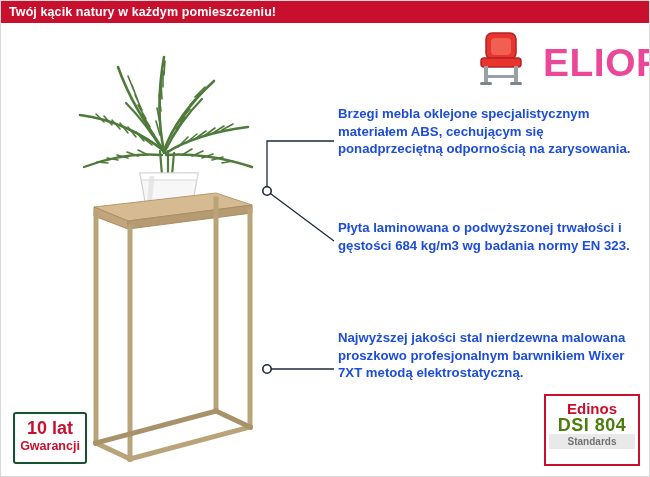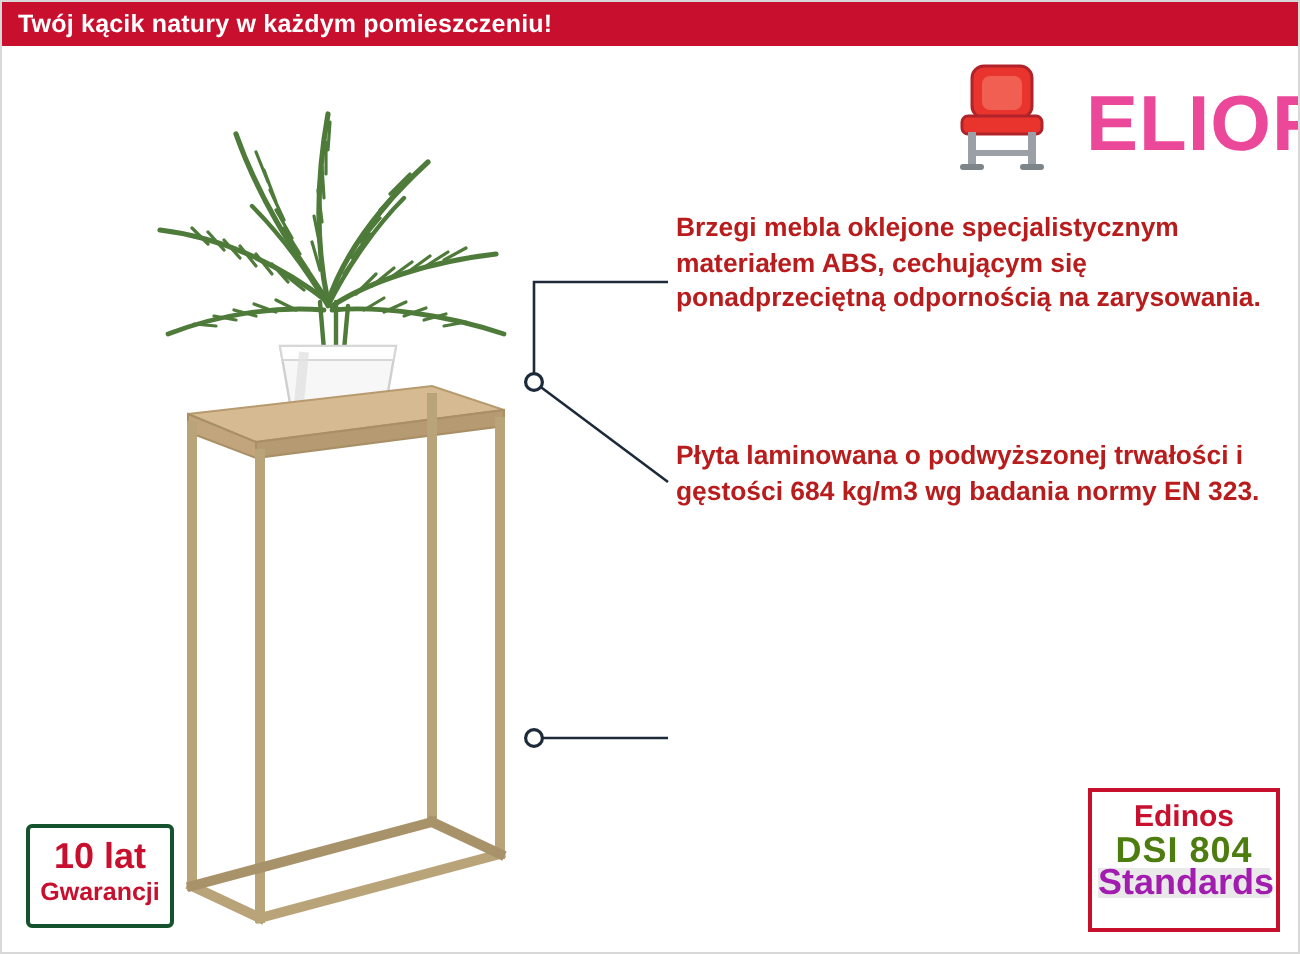--- a/index.html
+++ b/index.html
@@ -71,21 +71,21 @@
     top: 22px;
     width: 250px;
     height: 440px;
   }
 
   
   .note {
     position: absolute;
     font-size: 13.2px;
     font-weight: bold;
-    color: #b91c1c;
+    color: #1d4ed8;
     line-height: 17.5px;
     width: 300px;
   }
   .note1 { left: 337px; top: 104px; }
   .note2 { left: 337px; top: 218px; }
   .note3 { left: 337px; top: 328px; }
 
   
   .leader {
     position: absolute;
@@ -142,23 +142,23 @@
     margin-top: 4px;
   }
   .edinos .e-dsi {
     font-size: 18px;
     font-weight: bold;
     color: #4d7c0f;
     line-height: 16px;
     letter-spacing: 0.5px;
   }
   .edinos .e-std {
-    font-size: 18px;
-    font-weight: bold;
-    color: #a21caf;
+    font-size: 10px;
+    font-weight: bold;
+    color: #737373;
     line-height: 15px;
     background: #e9e9e9;
     margin: 1px 3px 0 3px;
   }
 </style>
 </head>
 <body>
 
 <div id="page">
 
@@ -232,20 +232,21 @@
       <path d="M266 190 L 266 140 L 333 140"></path>
       <path d="M266 190 L 333 240"></path>
       <path d="M266 368 L 333 368"></path>
     </g>
     <circle cx="266" cy="190" r="4.2" fill="#ffffff" stroke="#1c2a3a" stroke-width="1.6"></circle>
     <circle cx="266" cy="368" r="4.2" fill="#ffffff" stroke="#1c2a3a" stroke-width="1.6"></circle>
   </svg>
 
   <div class="note note1">Brzegi mebla oklejone specjalistycznym materiałem ABS, cechującym się ponadprzeciętną odpornością na zarysowania.</div>
   <div class="note note2">Płyta laminowana o podwyższonej trwałości i gęstości 684 kg/m3 wg badania normy EN 323.</div>
+  <div class="note note3">Najwyższej jakości stal nierdzewna malowana proszkowo profesjonalnym barwnikiem Wixer 7XT metodą elektrostatyczną.</div>
 
   <div class="guarantee">
     <div class="g-top">10 lat</div>
     <div class="g-bot">Gwarancji</div>
   </div>
 
   <div class="edinos">
     <div class="e-name">Edinos</div>
     <div class="e-dsi">DSI 804</div>
     <div class="e-std">Standards</div>

